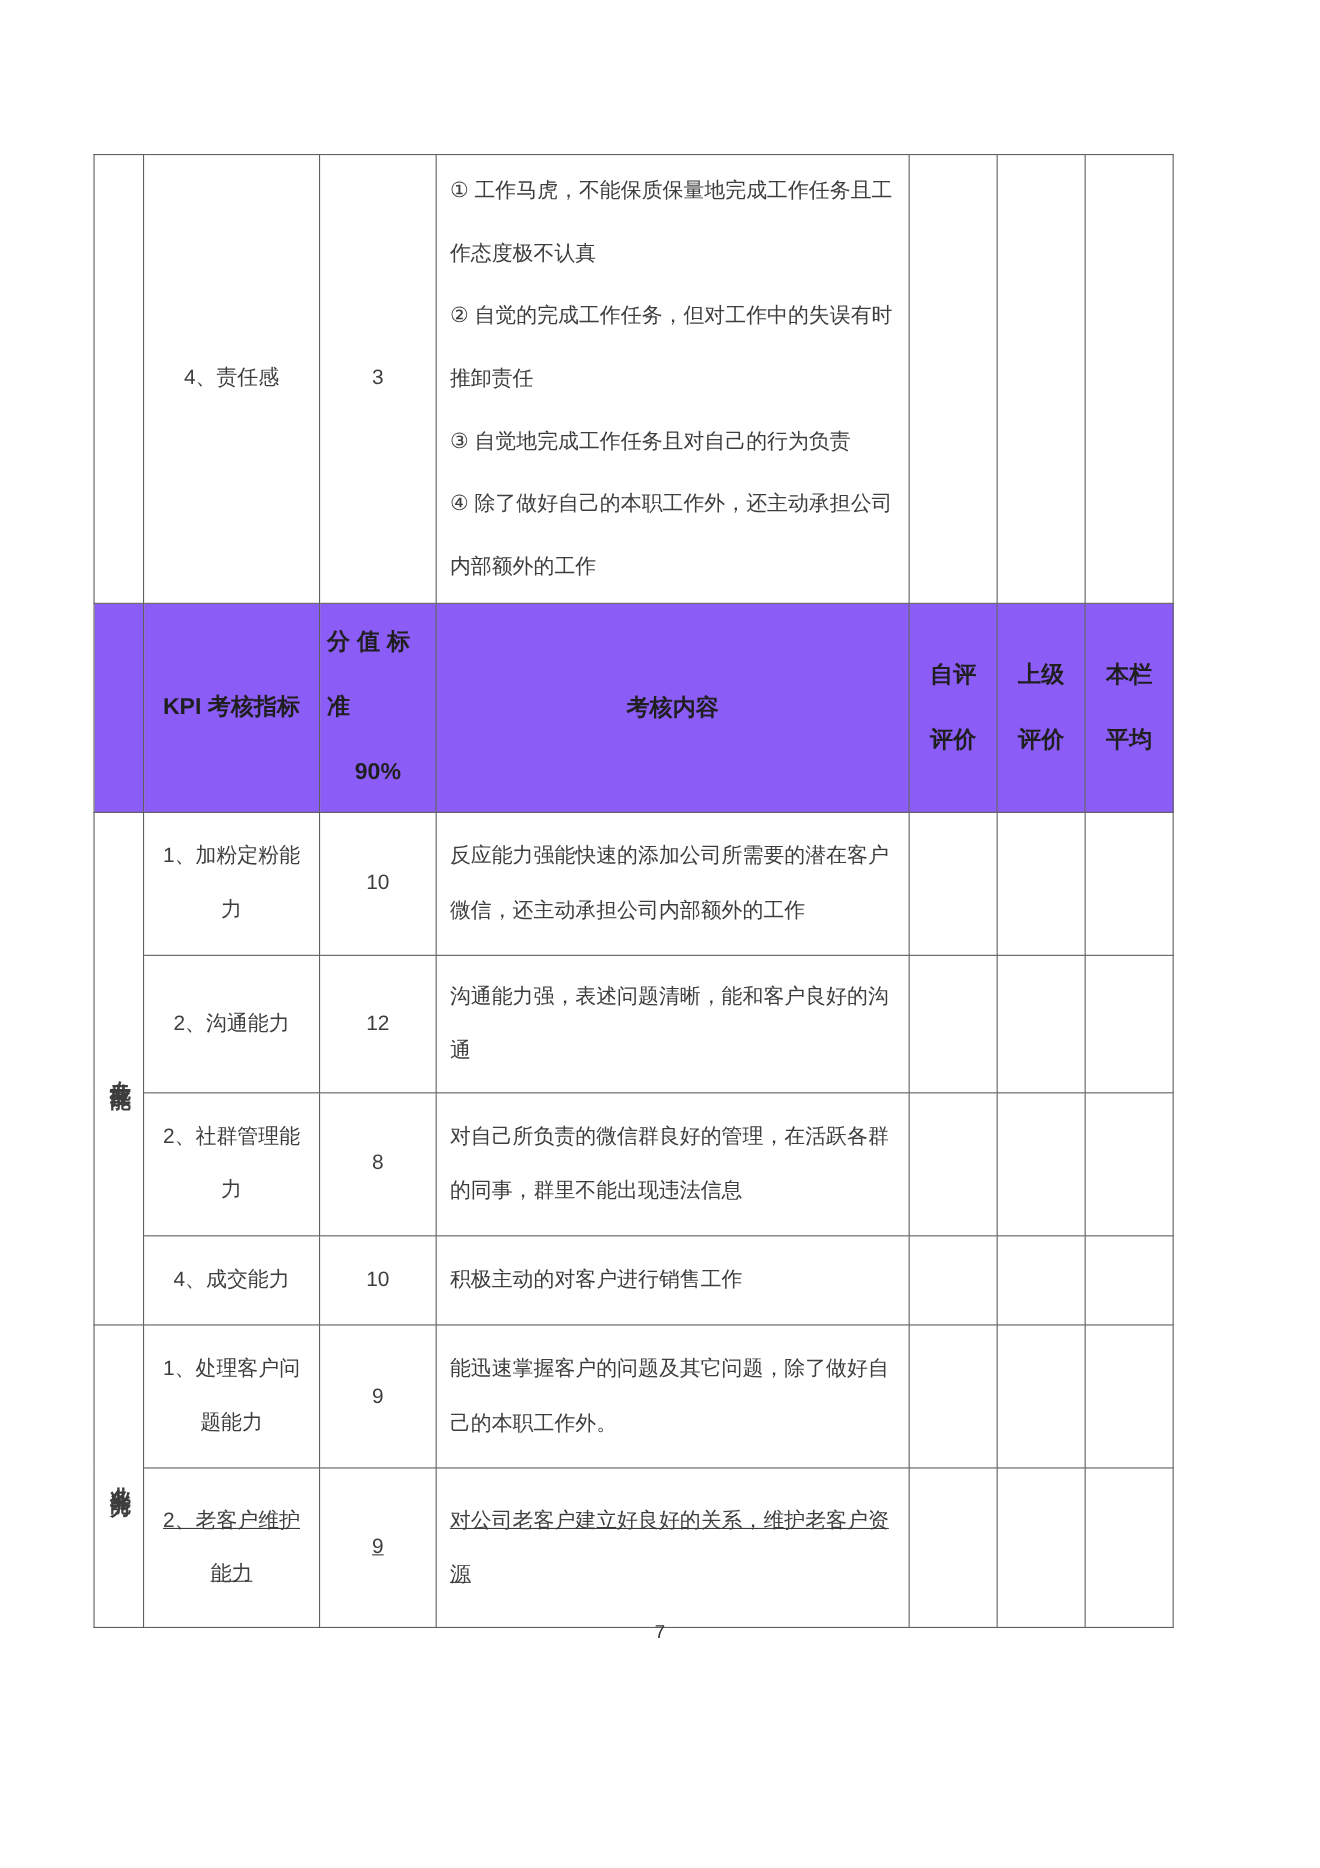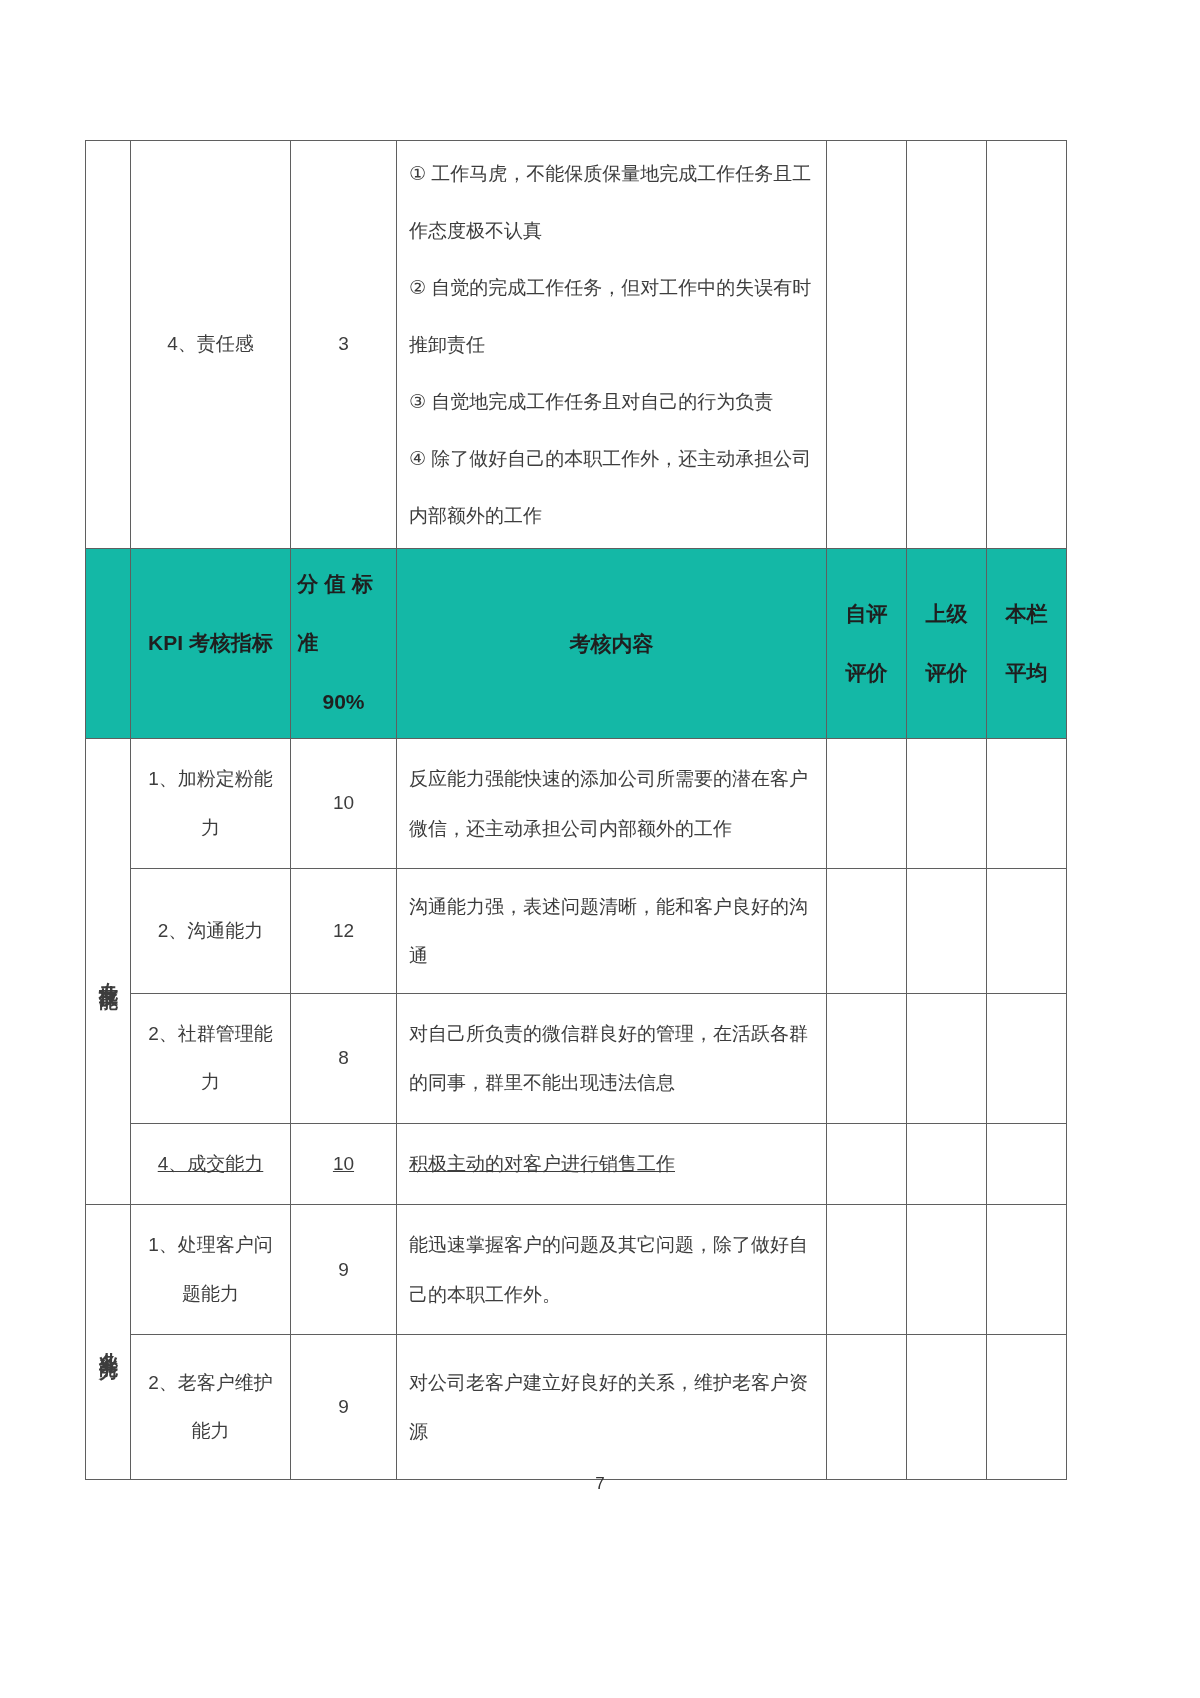--- a/index.html
+++ b/index.html
@@ -52,42 +52,42 @@
   .content {
     padding: 6px 12px;
     line-height: 2.6;
     text-align: left;
   }
   .content-top {
     line-height: 3.0;
     padding: 4px 12px;
   }
   tr.header td {
-    background: #14b8a6;
+    background: #8b5cf6;
     font-weight: 700;
     font-size: 21px;
     text-align: center;
     color: #1f1f1f;
     line-height: 2.8;
   }
   tr.header td.hdr-content { line-height: 1.4; }
   .std-wrap {
     width: 4.4em;
     margin: 0 auto;
     text-align: left;
     letter-spacing: 0.3em;
   }
   .r-top  { height: 405px; }
   .r-head { height: 190px; }
   .r1 { height: 130px; }
   .r2 { height: 125px; }
   .r3 { height: 125px; }
-  .r4 { height: 70px; text-decoration: underline;  }
+  .r4 { height: 70px;  }
   .r5 { height: 126px; }
-  .r6 { height: 145px; }
+  .r6 { height: 145px; text-decoration: underline; }
   .page-number {
     position: absolute;
     left: 0;
     right: 0;
     top: 1474px;
     text-align: center;
     font-size: 17px;
     color: #333333;
   }
 </style>

